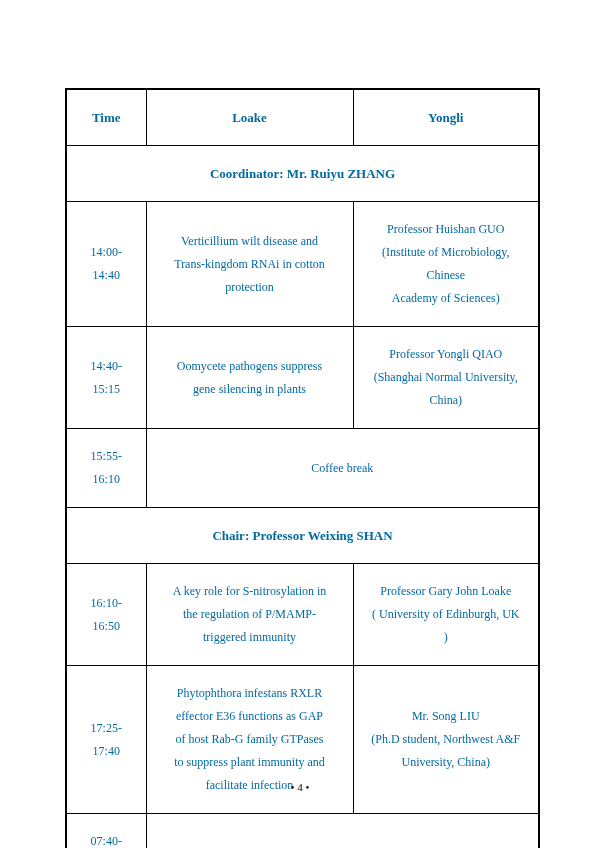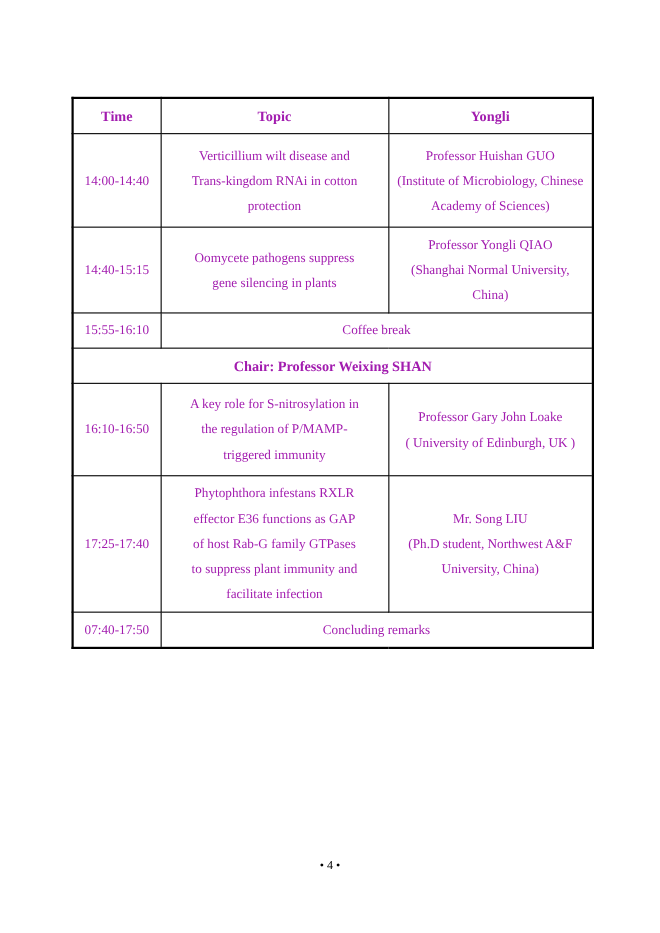--- a/index.html
+++ b/index.html
@@ -27,23 +27,23 @@
   }
   col.c-time    { width: 80px; }
   col.c-topic   { width: 207px; }
   col.c-speaker { width: 186px; }
   table.schedule td {
     border: 1px solid #000000;
     text-align: center;
     vertical-align: middle;
     font-size: 12px;
     line-height: 23px;
-    padding: 4px;
+    padding: 16px;
     white-space: pre-line;
-    color: #a21caf;
+    color: #0369a1;
   }
   table.schedule td.bold {
     font-weight: bold;
     font-size: 13px;
   }
   .italic {
   }
   .footer {
     position: absolute;
     top: 780px;
@@ -62,24 +62,27 @@
 
   <table class="schedule">
     <colgroup>
       <col class="c-time">
       <col class="c-topic">
       <col class="c-speaker">
     </colgroup>
     <tbody>
       <tr style="height:25px">
         <td class="bold">Time</td>
-        <td class="bold">Topic</td>
+        <td class="bold">Loake</td>
         <td class="bold">Yongli</td>
       </tr>
 
+      <tr style="height:30px">
+        <td colspan="3" class="bold">Coordinator: Mr. Ruiyu ZHANG</td>
+      </tr>
 
       <tr style="height:85px">
         <td>14:00-14:40</td>
         <td>Verticillium wilt disease and
 Trans-kingdom RNAi in cotton
 protection</td>
         <td>Professor Huishan GUO
 (Institute of Microbiology, Chinese
 Academy of Sciences)</td>
       </tr>

